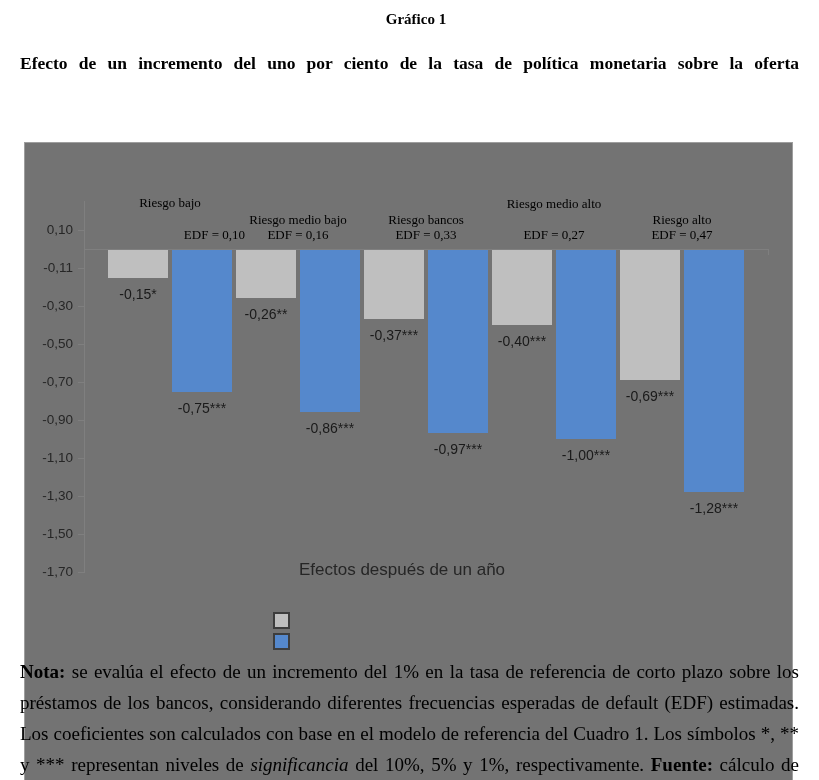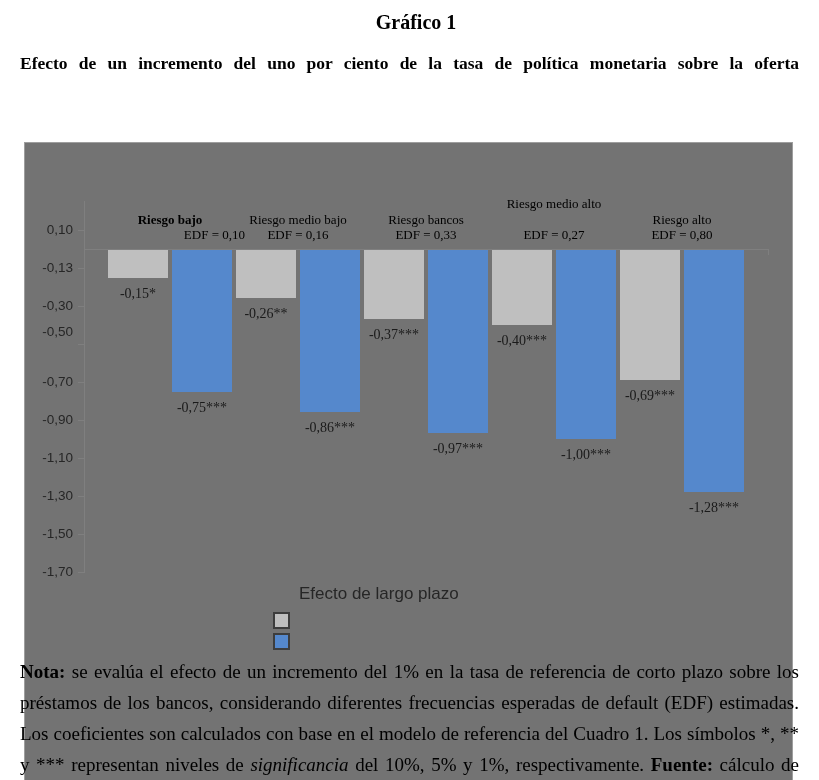--- a/index.html
+++ b/index.html
@@ -1,40 +1,40 @@
 <!DOCTYPE html>
 <html><head>
 <meta charset="utf-8">
 <style>
   * { margin:0; padding:0; box-sizing:border-box; }
   html,body { background:#ffffff; }
   .page { position:relative; width:819px; height:780px; background:#ffffff; overflow:hidden;
           font-family:"Liberation Serif", serif; }
 
   .title { position:absolute; top:11px; left:0; width:100%; text-align:center;
-           font-weight:bold; font-size:20px; color:#000;
+           font-weight:bold; font-size:15px; color:#000;
            font-family:"Liberation Serif", serif;padding-left:13px; }
   .subtitle { position:absolute; top:45px; left:20px; width:779px;
               font-weight:bold; font-size:17.5px; line-height:36px; color:#000;
               font-family:"Liberation Serif", serif; }
   .sub-line1 { text-align:justify; text-align-last:justify; }
   .sub-line2 { text-align:left; }
 
   .frame { position:absolute; left:24px; top:142px; width:769px; height:648px;
            border:1px solid #9e9e9e; background:#737373; }
   #plot { position:absolute; left:0; top:0; width:100%; height:100%; overflow:visible; }
 
   .vaxis   { position:absolute; width:1px; background:#7f7f7f; }
   .htick   { position:absolute; width:7px; height:1px; background:#7f7f7f; }
   .ylab    { position:absolute; width:48px; height:18px; line-height:18px; text-align:right;
              font-family:"Liberation Sans", sans-serif; font-size:13.5px; color:#262626; }
   .zline   { position:absolute; height:1px; background:#7f7f7f; }
   .bar     { position:absolute; }
   .vlabel  { position:absolute; width:92px; text-align:center;
-             font-family:Liberation Serif, serif; font-size:14px; color:#1a1a1a; }
+             font-family:Liberation Sans, sans-serif; font-size:14px; color:#1a1a1a; }
   .cat     { position:absolute; width:150px; text-align:center;
              font-family:"Liberation Serif", serif; font-size:13px; line-height:15px; color:#000; }
   .leglab  { position:absolute; white-space:nowrap;
              font-family:"Liberation Sans", sans-serif; font-size:17px; line-height:24px; color:#262626; }
   .swatch  { position:absolute; width:17px; height:17px; border:2px solid #3d3d3d; }
 
   .note { position:absolute; left:20px; top:656px; width:779px; text-align:justify;
           font-family:"Liberation Serif", serif; font-size:19px; line-height:31px; color:#000; }
   .note b { font-weight:bold; }
   .note i { font-style:italic; }
@@ -49,70 +49,70 @@
   <div class="subtitle">
     <div class="sub-line1">Efecto de un incremento del uno por ciento de la tasa de política monetaria sobre la oferta</div>
   </div>
 
   <div class="frame">
     <div id="plot">
         <div class="vaxis" style="left: 59px; top: 58px; height: 372px;"></div>
         <div class="htick" style="left: 53px; top: 87px;"></div>
         <div class="ylab" style="left: 0px; top: 78px;">0,10</div>
         <div class="htick" style="left: 53px; top: 125px;"></div>
-        <div class="ylab" style="left: 0px; top: 116px;">-0,13</div>
+        <div class="ylab" style="left: 0px; top: 116px;">-0,11</div>
         <div class="htick" style="left: 53px; top: 163px;"></div>
         <div class="ylab" style="left: 0px; top: 154px;">-0,30</div>
         <div class="htick" style="left: 53px; top: 201px;"></div>
-        <div class="ylab" style="left: 0px; top: 180px;">-0,50</div>
+        <div class="ylab" style="left: 0px; top: 192px;">-0,50</div>
         <div class="htick" style="left: 53px; top: 239px;"></div>
         <div class="ylab" style="left: 0px; top: 230px;">-0,70</div>
         <div class="htick" style="left: 53px; top: 277px;"></div>
         <div class="ylab" style="left: 0px; top: 268px; text-align: right;">-0,90</div>
         <div class="htick" style="left: 53px; top: 315px;"></div>
         <div class="ylab" style="left: 0px; top: 306px;">-1,10</div>
         <div class="htick" style="left: 53px; top: 353px;"></div>
         <div class="ylab" style="left: 0px; top: 344px;">-1,30</div>
         <div class="htick" style="left: 53px; top: 391px;"></div>
         <div class="ylab" style="left: 0px; top: 382px;">-1,50</div>
         <div class="htick" style="left: 53px; top: 429px;"></div>
         <div class="ylab" style="left: 0px; top: 420px;">-1,70</div>
         <div class="zline" style="left: 59px; top: 106px; width: 684px;"></div>
         <div class="vaxis" style="left: 743px; top: 106px; height: 6px;"></div>
-        <div class="cat" style="left: 70px; top: 69px; font-weight: bold;">Riesgo bajo</div>
+        <div class="cat" style="left: 70px; top: 52px;">Riesgo bajo</div>
         <div class="cat" style="left: 70px; top: 84px; text-align: right;">EDF = 0,10</div>
         <div class="cat" style="left: 198px; top: 69px;">Riesgo medio bajo</div>
         <div class="cat" style="left: 198px; top: 84px;">EDF = 0,16</div>
         <div class="cat" style="left: 326px; top: 69px;">Riesgo bancos</div>
         <div class="cat" style="left: 326px; top: 84px;">EDF = 0,33</div>
         <div class="cat" style="left: 454px; top: 53px;">Riesgo medio alto</div>
         <div class="cat" style="left: 454px; top: 84px;">EDF = 0,27</div>
         <div class="cat" style="left: 582px; top: 69px;">Riesgo alto</div>
-        <div class="cat" style="left: 582px; top: 84px;">EDF = 0,80</div>
+        <div class="cat" style="left: 582px; top: 84px;">EDF = 0,47</div>
         <div class="bar" style="left: 83px; top: 107px; width: 60px; height: 28px; background: rgb(191, 191, 191);"></div>
         <div class="vlabel" style="left: 67px; top: 143px;">-0,15*</div>
         <div class="bar" style="left: 211px; top: 107px; width: 60px; height: 48px; background: rgb(191, 191, 191);"></div>
         <div class="vlabel" style="left: 195px; top: 163px;">-0,26**</div>
         <div class="bar" style="left: 339px; top: 107px; width: 60px; height: 69px; background: rgb(191, 191, 191);"></div>
         <div class="vlabel" style="left: 323px; top: 184px;">-0,37***</div>
         <div class="bar" style="left: 467px; top: 107px; width: 60px; height: 75px; background: rgb(191, 191, 191);"></div>
         <div class="vlabel" style="left: 451px; top: 190px;">-0,40***</div>
         <div class="bar" style="left: 595px; top: 107px; width: 60px; height: 130px; background: rgb(191, 191, 191);"></div>
         <div class="vlabel" style="left: 579px; top: 245px;">-0,69***</div>
         <div class="bar" style="left: 147px; top: 107px; width: 60px; height: 142px; background: rgb(85, 136, 204);"></div>
         <div class="vlabel" style="left: 131px; top: 257px;">-0,75***</div>
         <div class="bar" style="left: 275px; top: 107px; width: 60px; height: 162px; background: rgb(85, 136, 204);"></div>
         <div class="vlabel" style="left: 259px; top: 277px;">-0,86***</div>
         <div class="bar" style="left: 403px; top: 107px; width: 60px; height: 183px; background: rgb(85, 136, 204);"></div>
         <div class="vlabel" style="left: 387px; top: 298px;">-0,97***</div>
         <div class="bar" style="left: 531px; top: 107px; width: 60px; height: 189px; background: rgb(85, 136, 204);"></div>
         <div class="vlabel" style="left: 515px; top: 304px;">-1,00***</div>
         <div class="bar" style="left: 659px; top: 107px; width: 60px; height: 242px; background: rgb(85, 136, 204);"></div>
         <div class="vlabel" style="left: 643px; top: 357px;">-1,28***</div>
+        <div class="leglab" style="left: 274px; top: 415px;">Efectos después de un año</div>
         <div class="swatch" style="left: 248px; top: 469px; background: rgb(191, 191, 191);"></div>
-        <div class="leglab" style="left: 274px; top: 439px;">Efecto de largo plazo</div>
         <div class="swatch" style="left: 248px; top: 490px; background: rgb(85, 136, 204);"></div>
       </div>
   </div>
 
   <div class="note"><b>Nota:</b><span> se evalúa el efecto de un incremento del 1% en la tasa de referencia de corto plazo sobre los préstamos de los bancos, considerando diferentes frecuencias esperadas de default (EDF) estimadas. Los coeficientes son calculados con base en el modelo de referencia del Cuadro 1. Los símbolos *, ** y *** representan niveles de </span><i>significancia</i><span> del 10%, 5% y 1%, respectivamente. </span><b>Fuente:</b><span> cálculo de los autores.</span></div>
 
 </div>
 
 </body></html>

